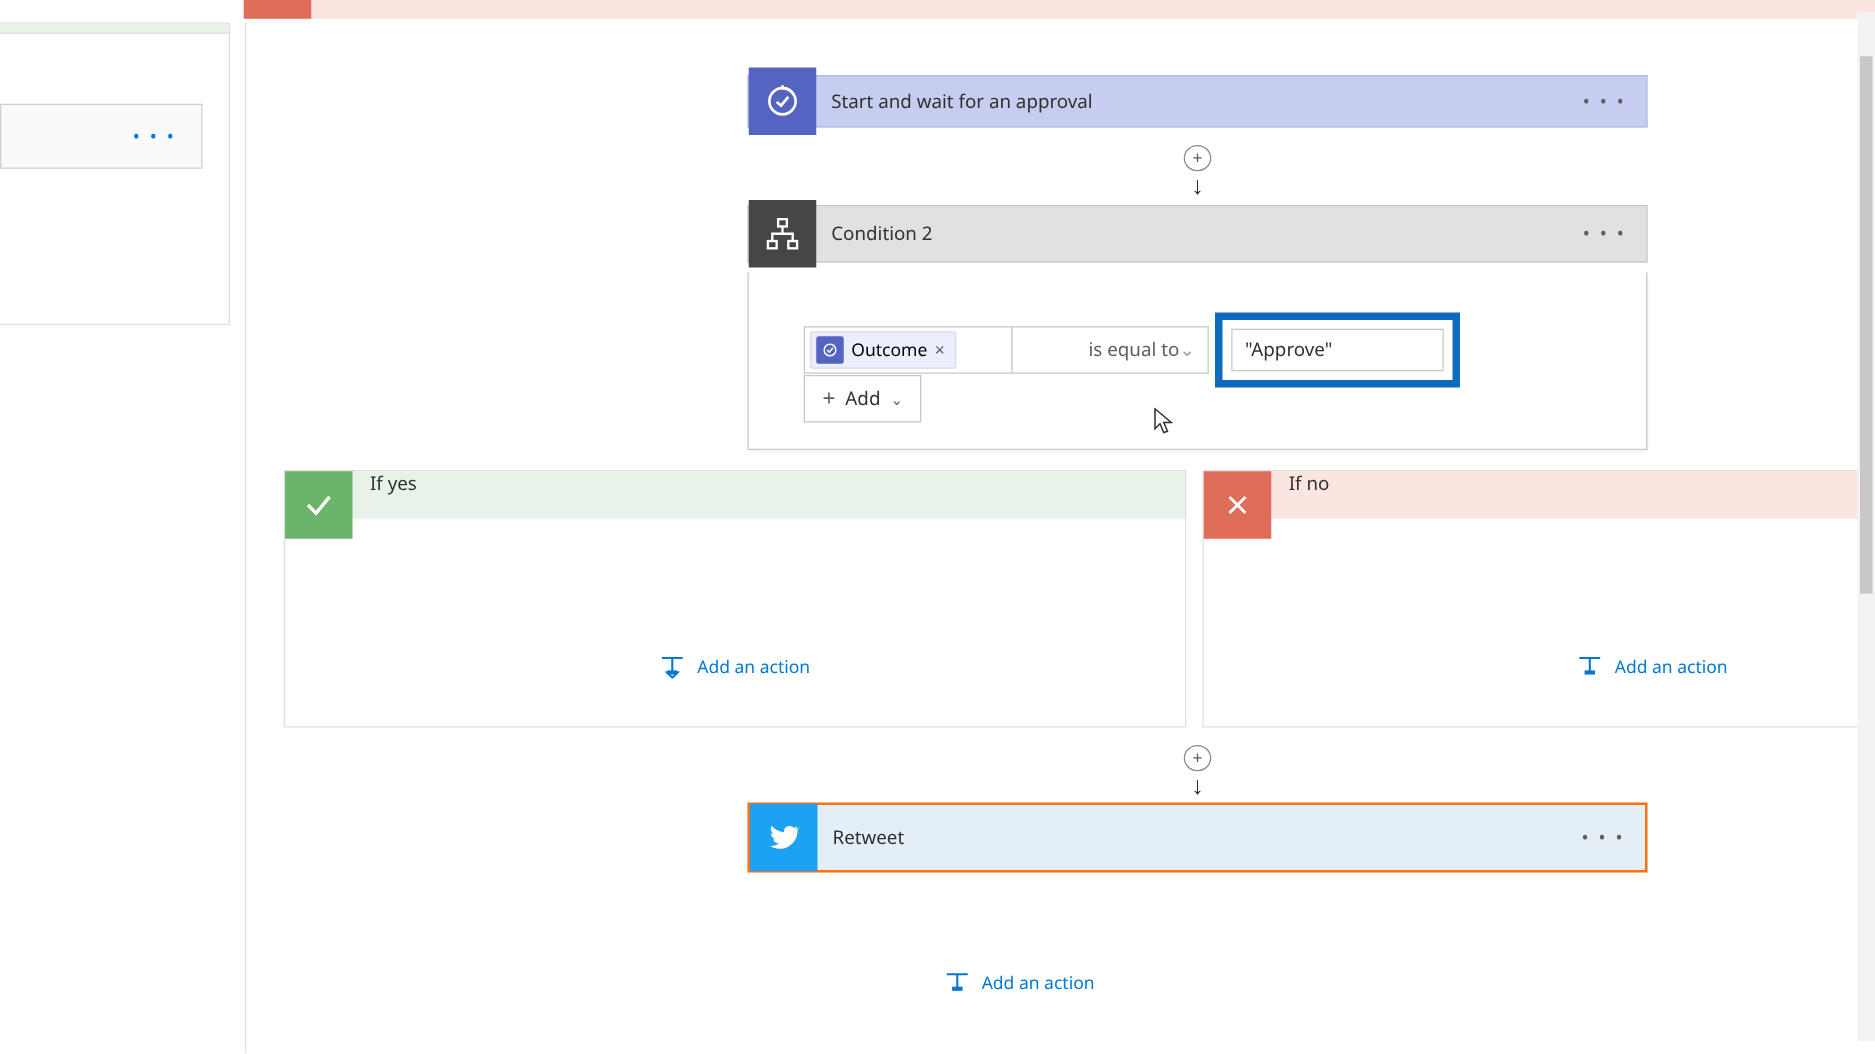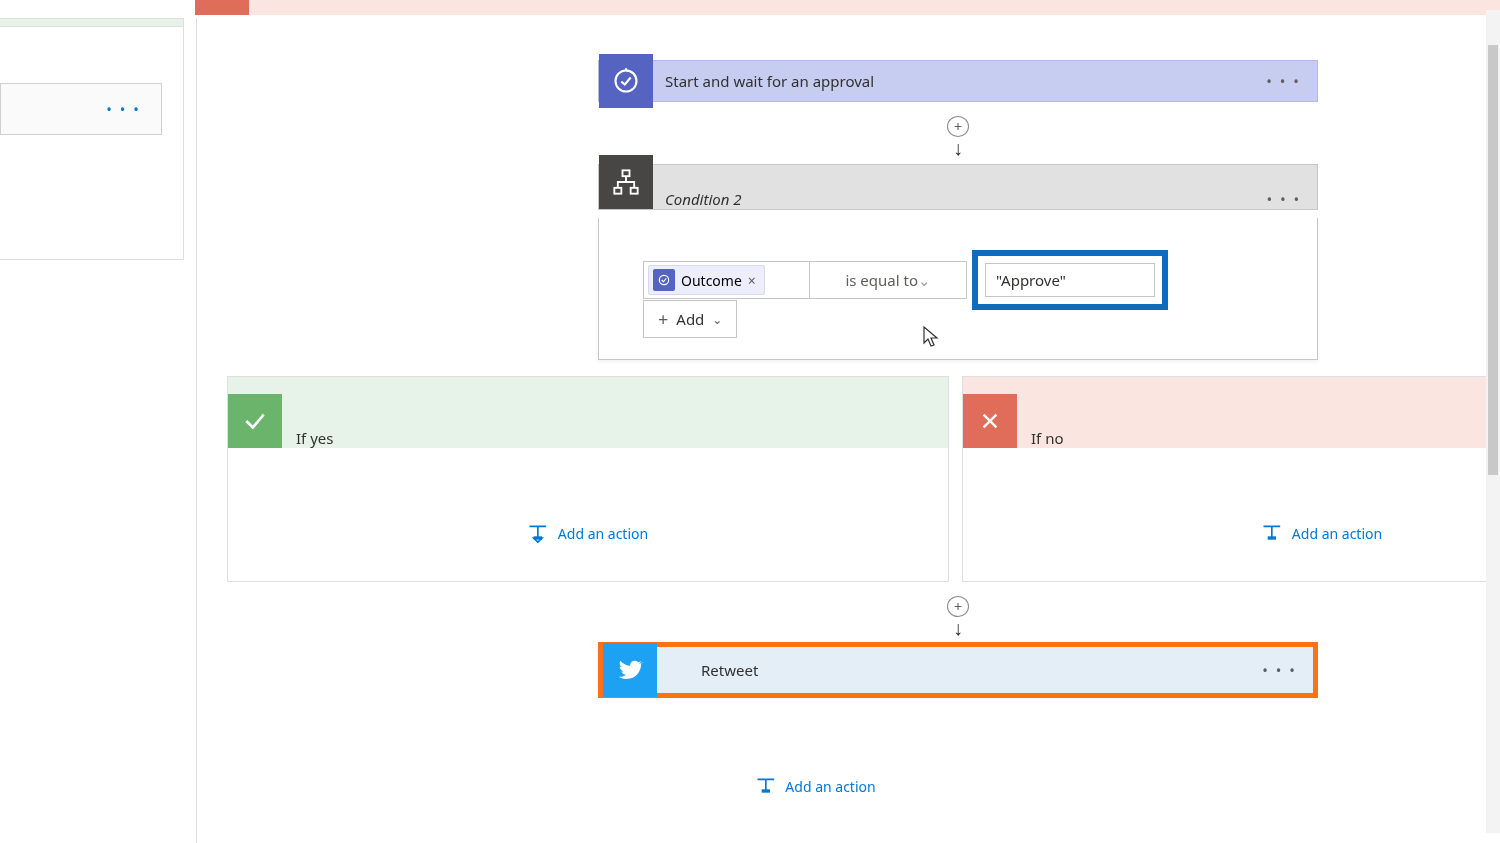--- a/index.html
+++ b/index.html
@@ -124,21 +124,21 @@
 
   .approval-card { left: 401px; top: 42px; background: var(--approval-bg); border: 1px solid #b3b9e4; }
   .approval-card .ic { background: var(--approval-icon); }
 
   .condition-card-hdr {
     position: absolute;
     left: 401px; top: 146px;
     width: 720px; height: 46px;
     background: var(--condition-bg);
     border: 1px solid #c8c6c4;
-    display: flex; align-items: flex-end; font-style: italic;
+    display: flex; align-items: center;
   }
   .condition-card-hdr .ic { width: 54px; height: 54px; background: var(--condition-icon); display:flex;align-items:center;justify-content:center; flex:0 0 54px;}
   .condition-card-hdr .title { flex:1; padding-left: 12px; }
   .condition-card-hdr .menu { padding: 0 16px; color: #605e5c; letter-spacing:2px; cursor:pointer;}
 
   .condition-body {
     position: absolute;
     left: 401px; top: 200px;
     width: 720px; height: 142px;
     border: 1px solid #c8c6c4;
@@ -173,21 +173,21 @@
     border-radius: 2px;
     display:flex;align-items:center;justify-content:center;
   }
   .token .tx { font-size: 14px; color: #000000; }
   .token .remove { color: #605e5c; font-size: 14px; cursor:pointer; }
 
   .operator-box {
     width: 157px; height: 38px;
     border: 1px solid #c8c6c4;
     border-left: none;
-    display: flex; align-items: center; justify-content: center;
+    display: flex; align-items: center; justify-content: flex-end;
     padding: 0 10px;
     color: var(--muted);
     cursor: pointer;
   }
   .operator-box .chev { color: #a19f9d; }
 
   .value-wrap {
     margin-left: 5px;
     width: 196px; height: 60px;
     border: 6px solid var(--highlight);
@@ -225,22 +225,22 @@
   .branch {
     position: absolute;
     top: 358px;
     background: white;
     border: 1px solid #e1dfdd;
   }
   .branch-yes { left: 30px; width: 722px; height: 206px; }
   .branch-no  { left: 765px; width: 720px; height: 206px; }
 
   .branch-hdr {
-    height: 71px;
-    display:flex; align-items:flex-end;
+    height: 38px;
+    display:flex; align-items:flex-start;
     gap: 14px;
   }
   .branch-yes .branch-hdr { background: var(--yes-bg); }
   .branch-no  .branch-hdr { background: var(--no-bg); }
   .branch-hdr .icbox {
     width: 54px; height: 54px;
     display:flex;align-items:center;justify-content:center;
   }
   .branch-yes .icbox { background: var(--yes-icon); }
   .branch-no  .icbox { background: var(--no-icon); }
@@ -253,22 +253,22 @@
     color: var(--link);
     cursor:pointer;
     font-size: 14px;
   }
 
   .retweet-card {
     position: absolute;
     left: 401px; top: 624px;
     width: 720px; height: 56px;
     background: #e4eef7;
-    border: 5px solid #f97316;
-    display:flex; align-items:center;gap:32px;
+    border: 2px solid #f97316;
+    display:flex; align-items:center;
   }
   .retweet-card .ic {
     width: 54px; height: 54px;
     background: var(--twitter);
     display:flex;align-items:center;justify-content:center;
     flex:0 0 54px;
   }
   .retweet-card .title { flex:1; padding-left:12px; }
   .retweet-card .menu { padding:0 16px; color:#605e5c; letter-spacing:2px; cursor:pointer;}
 

